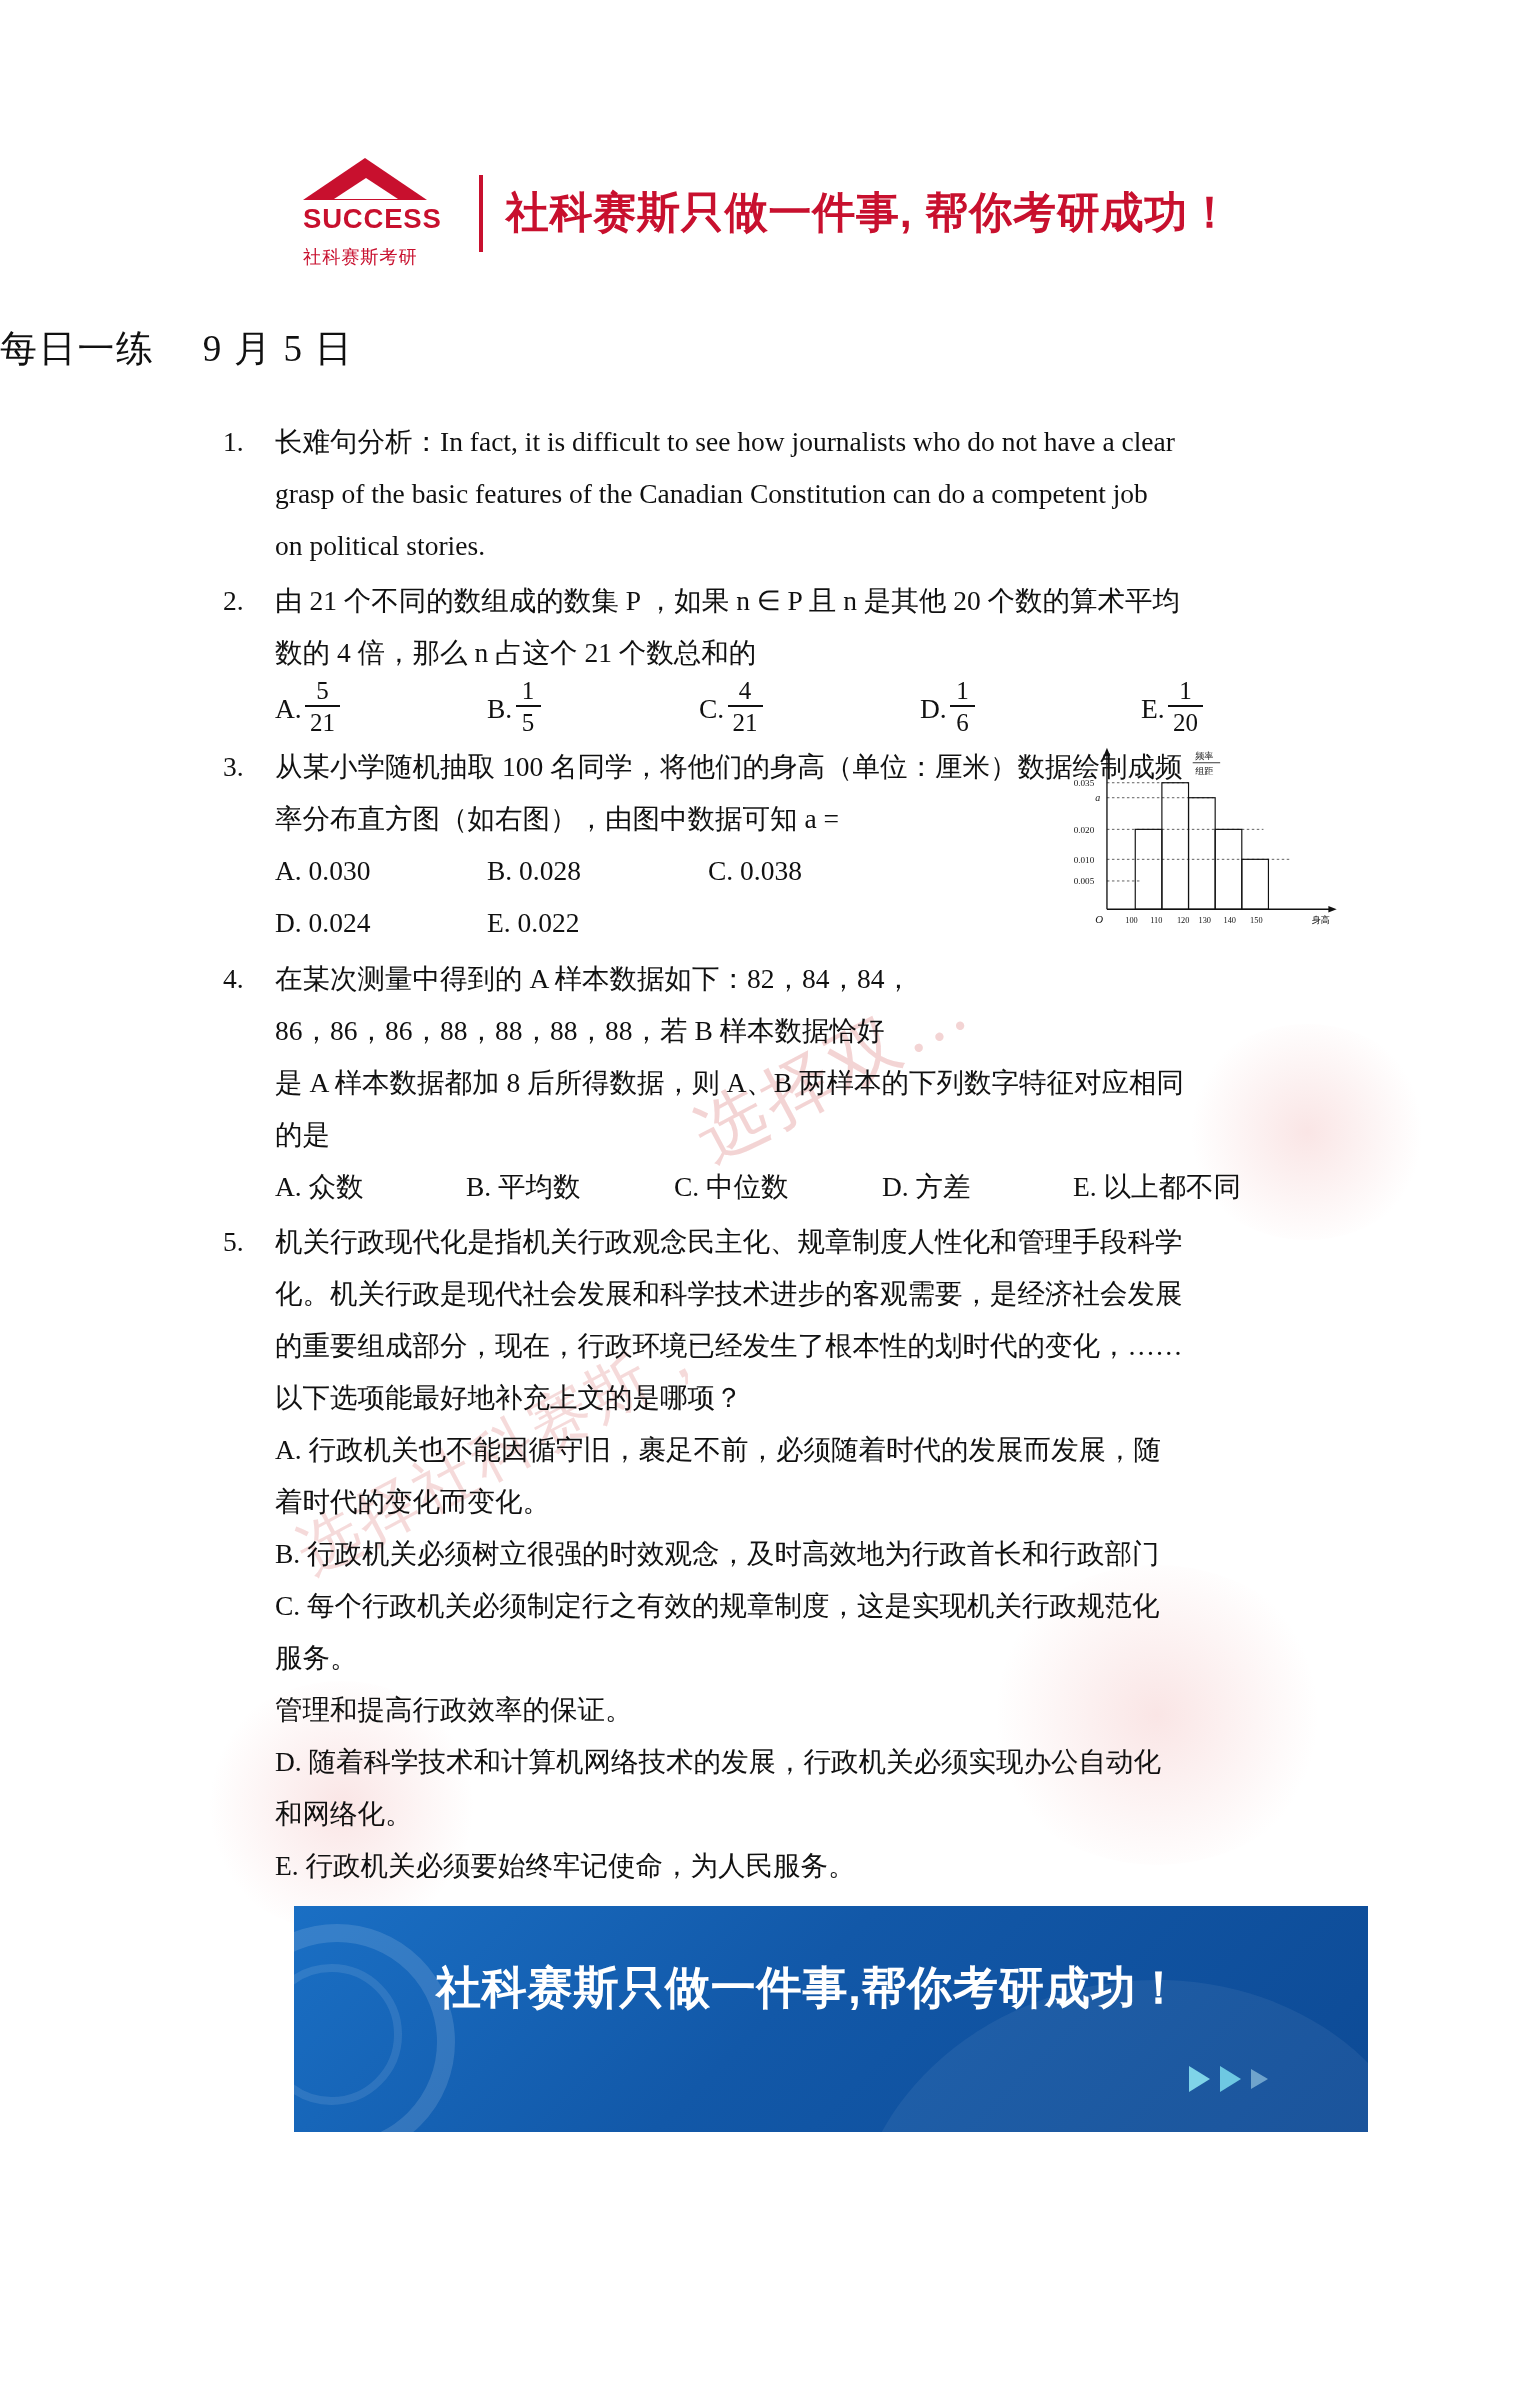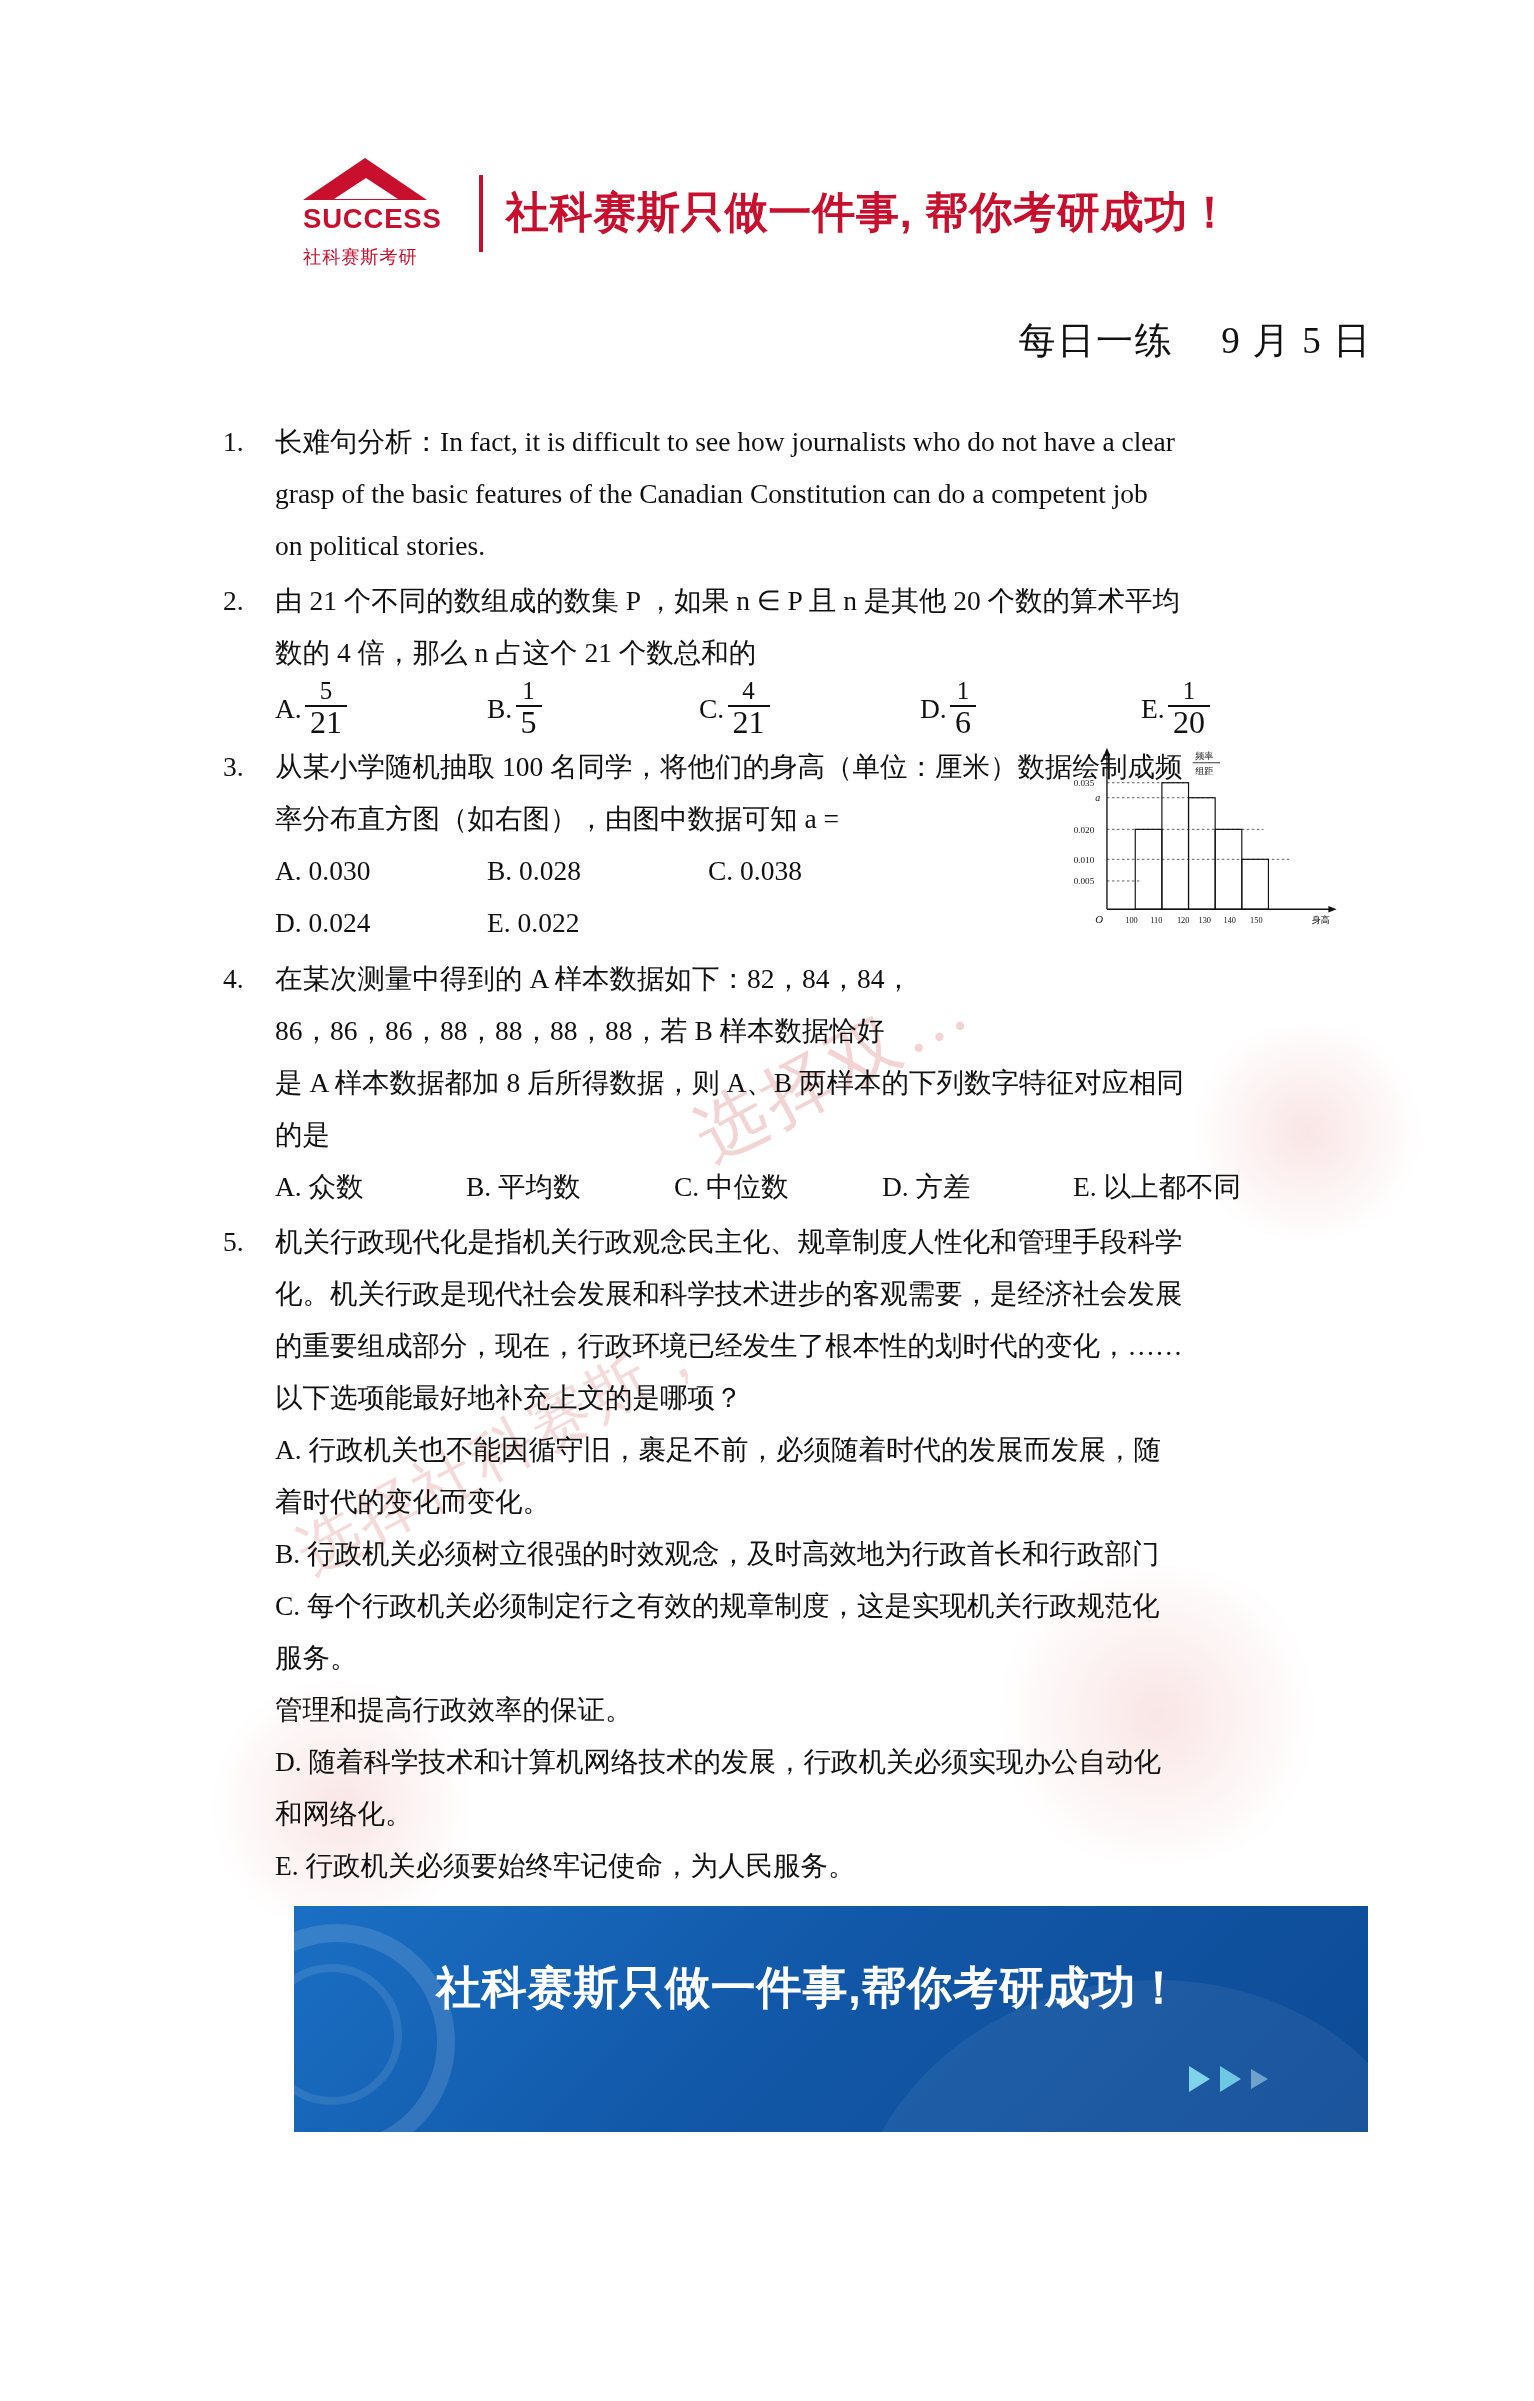--- a/index.html
+++ b/index.html
@@ -119,24 +119,24 @@
   .header-slogan {
     font-family: "Liberation Sans", sans-serif;
     font-weight: bold;
     font-size: 43px;
     color: #c8102e;
     letter-spacing: 0.8px;
   }
 
   .doc-title {
     position: absolute;
-    top: 316px;
+    top: 324px;
     left: 0;
     width: 1372px;
-    text-align: right;
+    text-align: left;
     font-family: "Liberation Serif", serif;
     font-size: 37px;
     color: #111;
     letter-spacing: 1.7px;
     z-index: 2;
   }
   .doc-title .gap { display:inline-block; width: 48px; }
 
   
   .content {
@@ -191,21 +191,21 @@
     padding: 0 5px;
   }
   .frac .bar {
     width: 100%;
     min-width: 25px;
     height: 1.7px;
     background: #111;
     margin: 2.5px 0;
   }
   .frac .den {
-    font-size: 32px;
+    font-size: 25px;
     line-height: 27px;
     padding: 0 5px;
   }
 
   
   .q3wrap { position: relative; }
   .fig {
     position: absolute;
     right: -33px;
     top: 5px;

